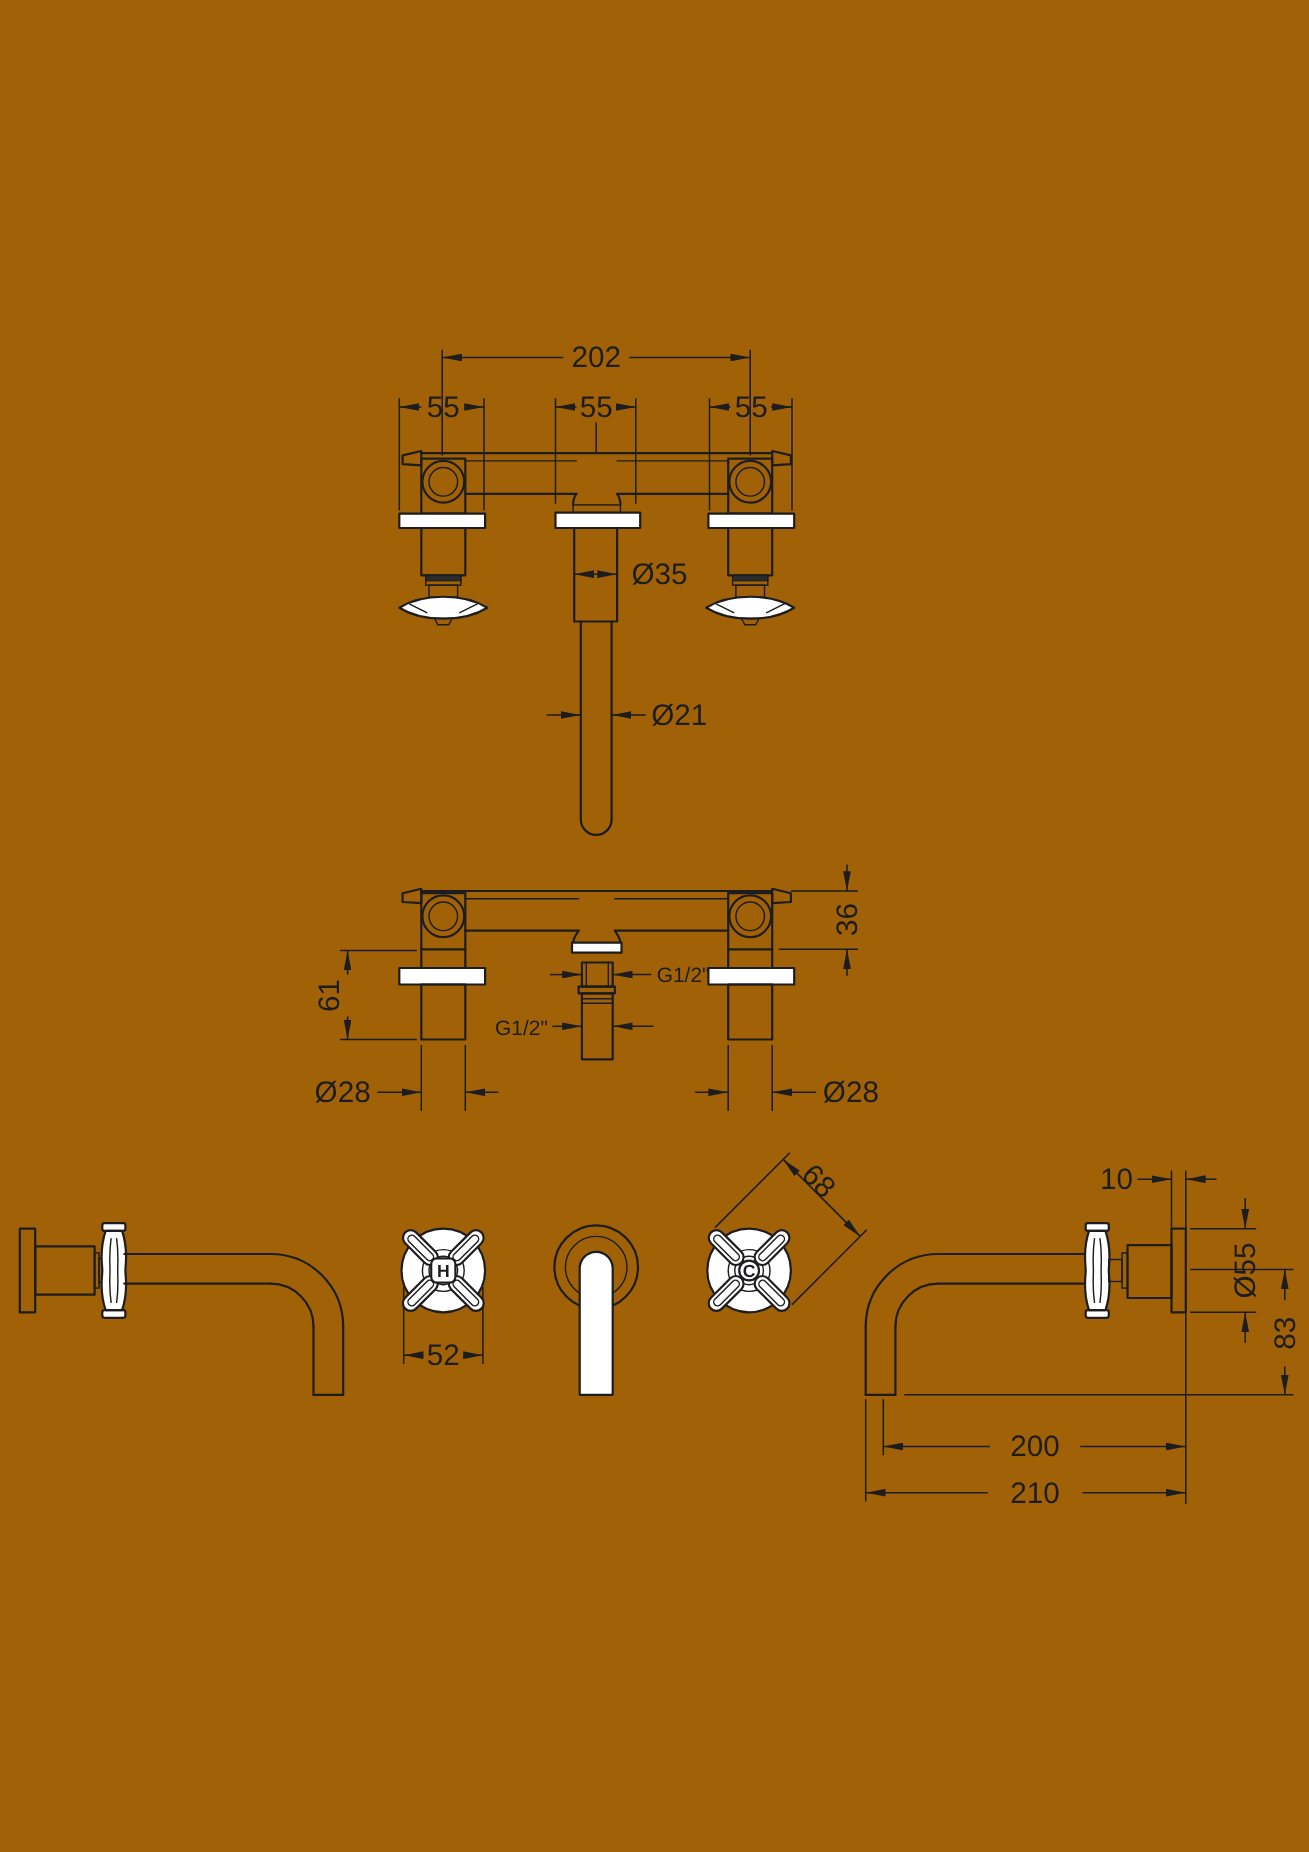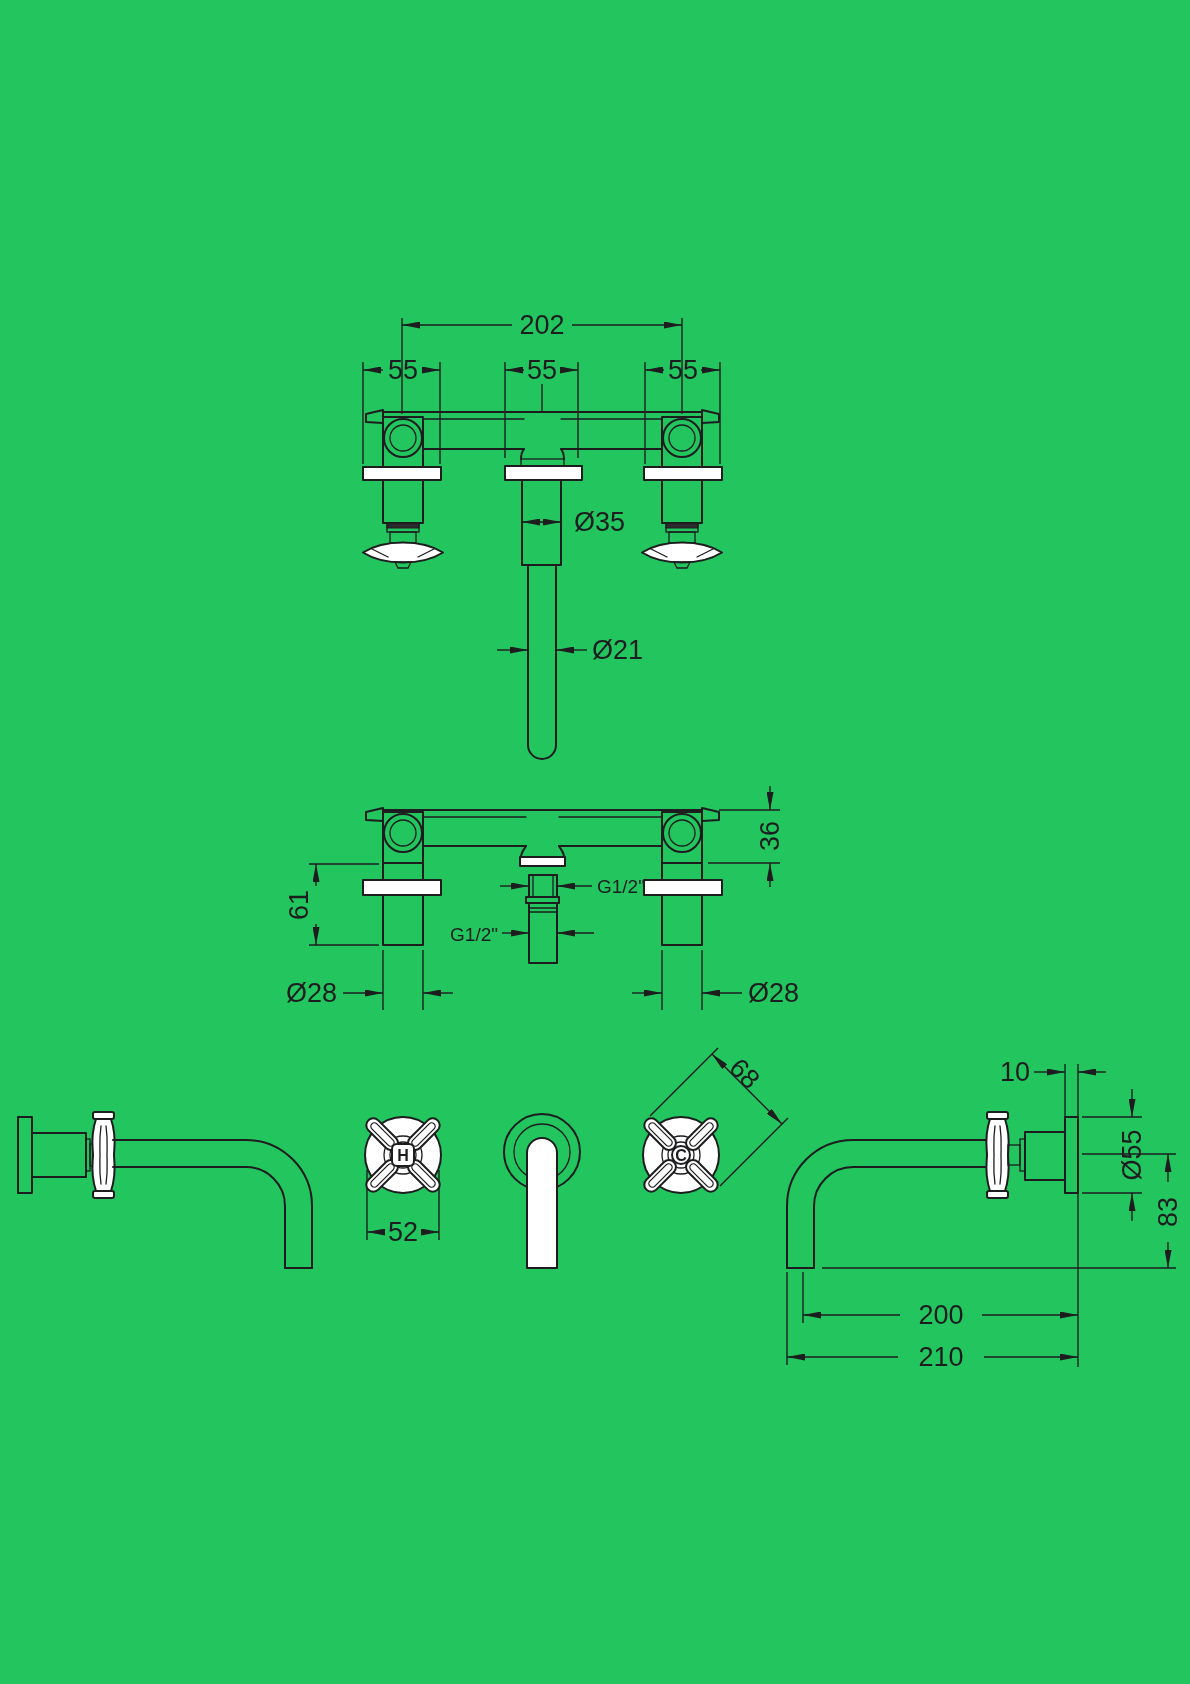--- a/index.html
+++ b/index.html
@@ -1,16 +1,16 @@
 <!DOCTYPE html>
 <html><head>
 <meta charset="utf-8">
 <style>
   html,body { margin:0; padding:0; background:#ffffff; }
-  .page { width:1190px; height:1684px; background:#22c55e; position:relative; }
+  .page { width:1190px; height:1684px; background:#a16207; position:relative; }
   svg text { fill:#1d1d1f; font-family:"Liberation Sans", sans-serif; }
   .o2  { fill:none; stroke:#1d1d1f; stroke-width:2;   stroke-linejoin:round; stroke-linecap:round; }
   .o2f { fill:#ffffff; stroke:#1d1d1f; stroke-width:2; stroke-linejoin:round; }
   .thin{ fill:none; stroke:#1d1d1f; stroke-width:1.3; stroke-linecap:round; }
   .dim { fill:none; stroke:#1d1d1f; stroke-width:1.4; }
   .dk  { fill:#2b2b2e; stroke:#1d1d1f; stroke-width:1; }
   .dimtext   { font-size:27px; }
   .smalltext { font-size:19px; }
   .hc        { font-size:16px; font-weight:bold; }
 </style>

